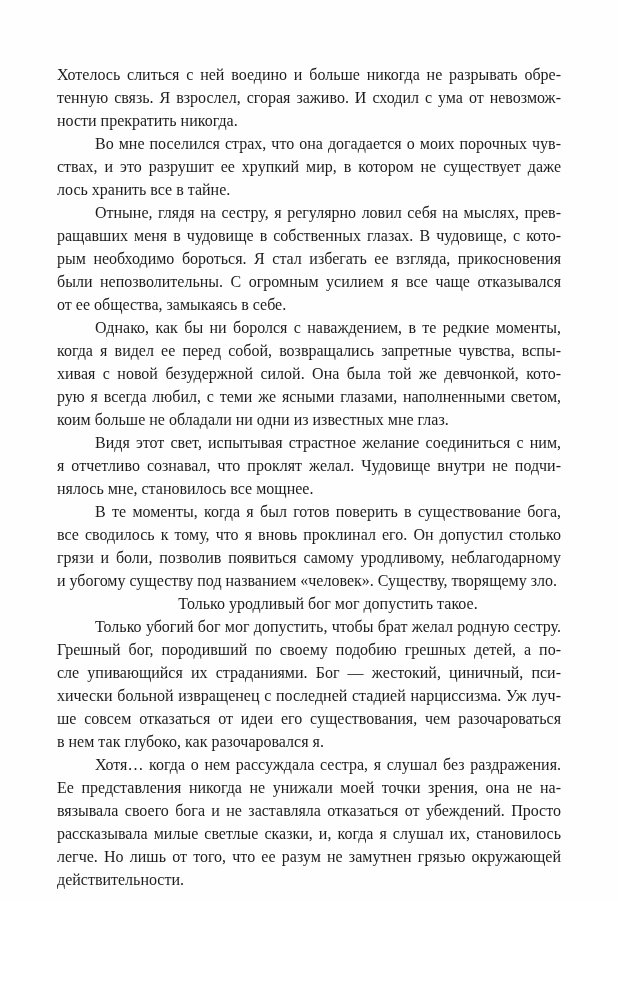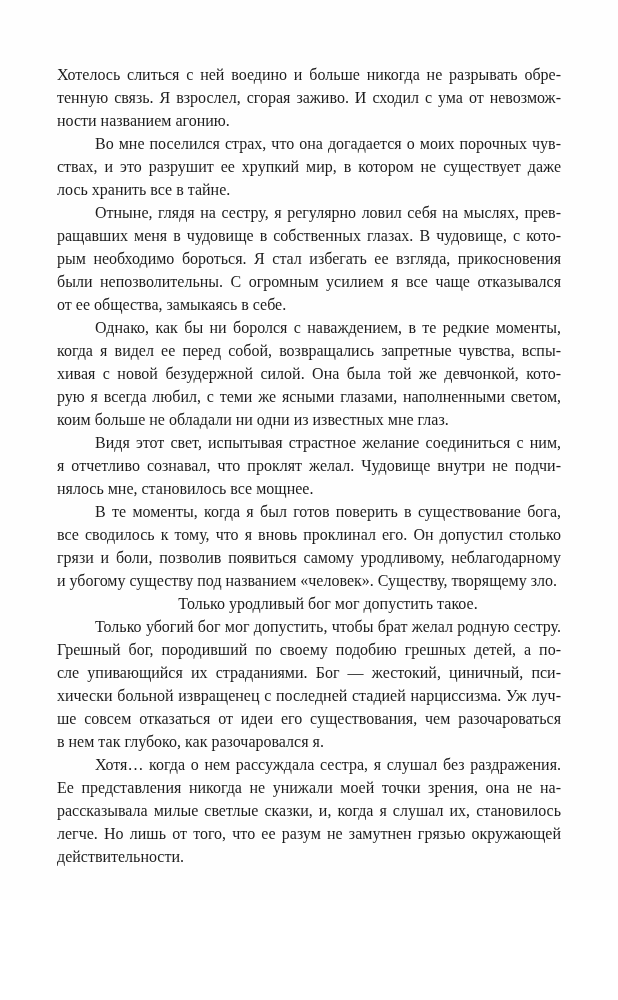--- a/index.html
+++ b/index.html
@@ -83,21 +83,21 @@
   .dot.small { width: 3px; height: 3px; }
 </style>
 </head>
 <body>
 
 <div class="page">
   <div class="text-block" id="text-block">
       <div class="para">
         <div class="line j">Хотелось слиться с ней воедино и больше никогда не разрывать обре-</div>
         <div class="line j">тенную связь. Я взрослел, сгорая заживо. И сходил с ума от невозмож-</div>
-        <div class="line">ности названием агонию.</div>
+        <div class="line">ности прекратить никогда.</div>
       </div>
       <div class="para">
         <div class="line j ind">Во мне поселился страх, что она догадается о моих порочных чув-</div>
         <div class="line j">ствах, и это разрушит ее хрупкий мир, в котором не существует даже</div>
         <div class="line">лось хранить все в тайне.</div>
       </div>
       <div class="para">
         <div class="line j ind">Отныне, глядя на сестру, я регулярно ловил себя на мыслях, прев-</div>
         <div class="line j">ращавших меня в чудовище в собственных глазах. В чудовище, с кото-</div>
         <div class="line j">рым необходимо бороться. Я стал избегать ее взгляда, прикосновения</div>
@@ -129,20 +129,21 @@
         <div class="line j ind">Только убогий бог мог допустить, чтобы брат желал родную сестру.</div>
         <div class="line j">Грешный бог, породивший по своему подобию грешных детей, а по-</div>
         <div class="line j">сле упивающийся их страданиями. Бог — жестокий, циничный, пси-</div>
         <div class="line j">хически больной извращенец с последней стадией нарциссизма. Уж луч-</div>
         <div class="line j">ше совсем отказаться от идеи его существования, чем разочароваться</div>
         <div class="line">в нем так глубоко, как разочаровался я.</div>
       </div>
       <div class="para">
         <div class="line j ind">Хотя… когда о нем рассуждала сестра, я слушал без раздражения.</div>
         <div class="line j">Ее представления никогда не унижали моей точки зрения, она не на-</div>
+        <div class="line j">вязывала своего бога и не заставляла отказаться от убеждений. Просто</div>
         <div class="line j">рассказывала милые светлые сказки, и, когда я слушал их, становилось</div>
         <div class="line j">легче. Но лишь от того, что ее разум не замутнен грязью окружающей</div>
         <div class="line">действительности.</div>
       </div>
     </div>
   <div class="footer">
     <div class="running-title">ЧАСТЬ I. ИСПОВЕДЬ ПРОКЛЯТОГО</div>
     <div class="pagenum-wrap">
       <span class="pagenum">15</span>
       <span class="dots">

